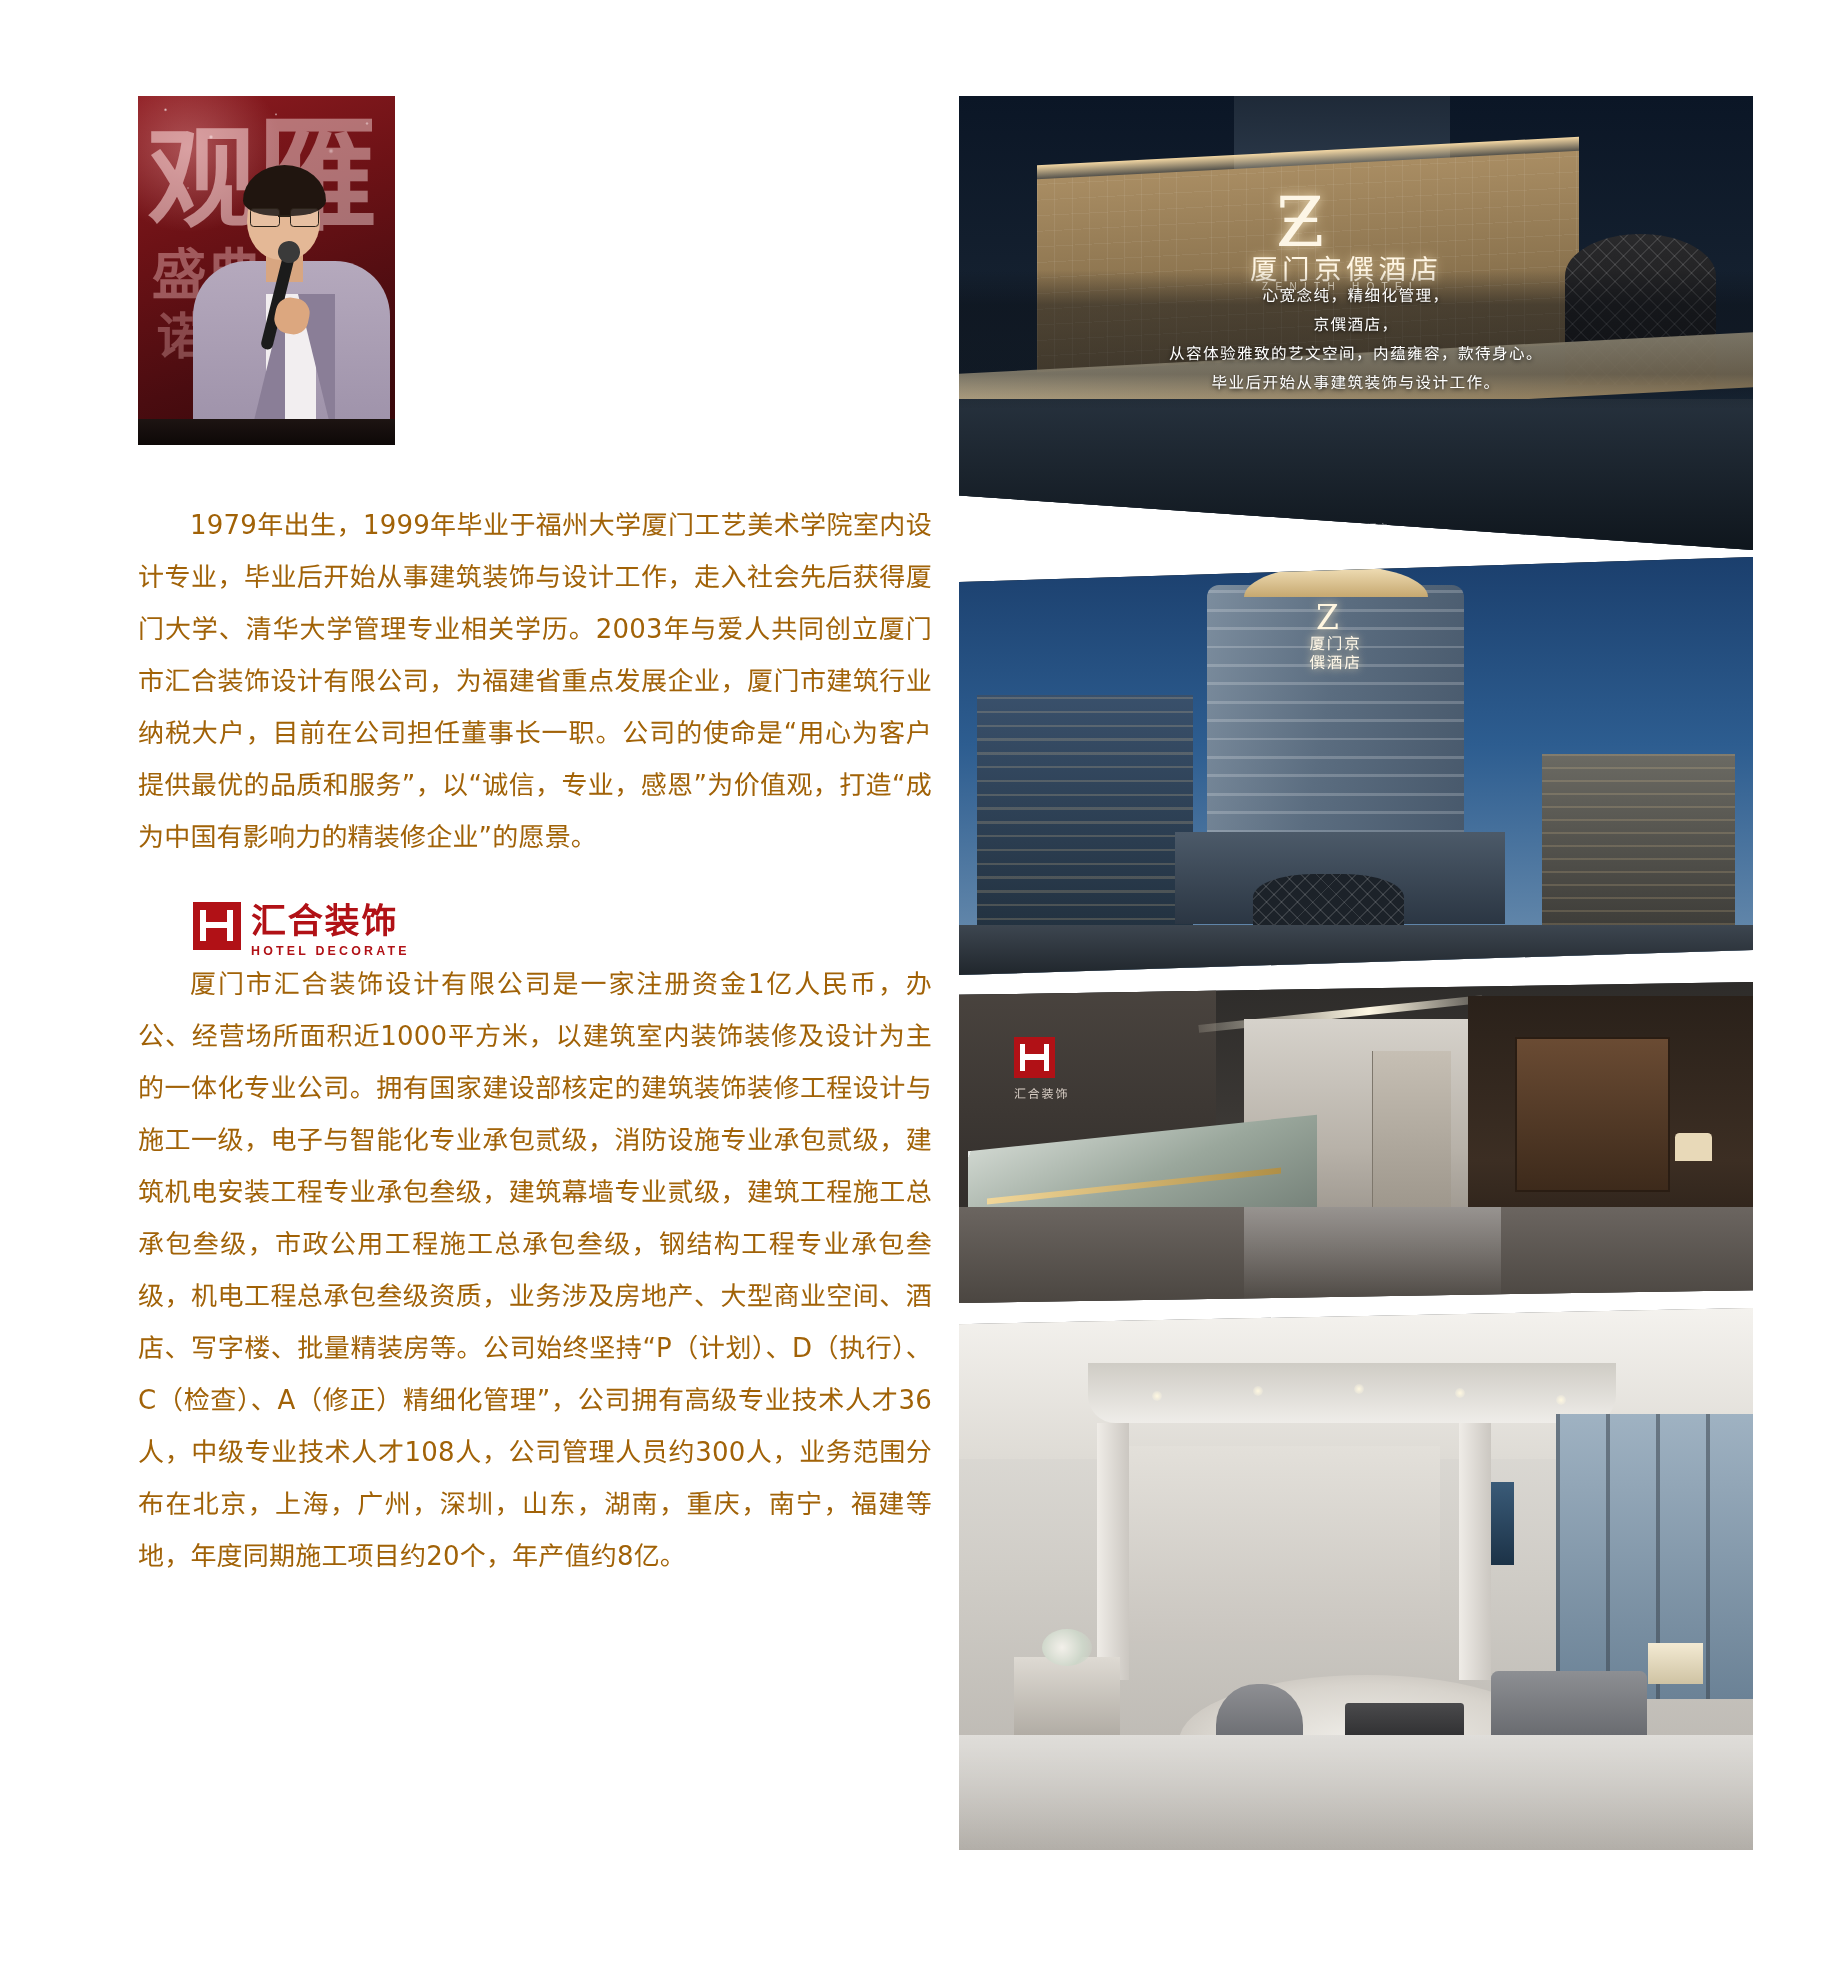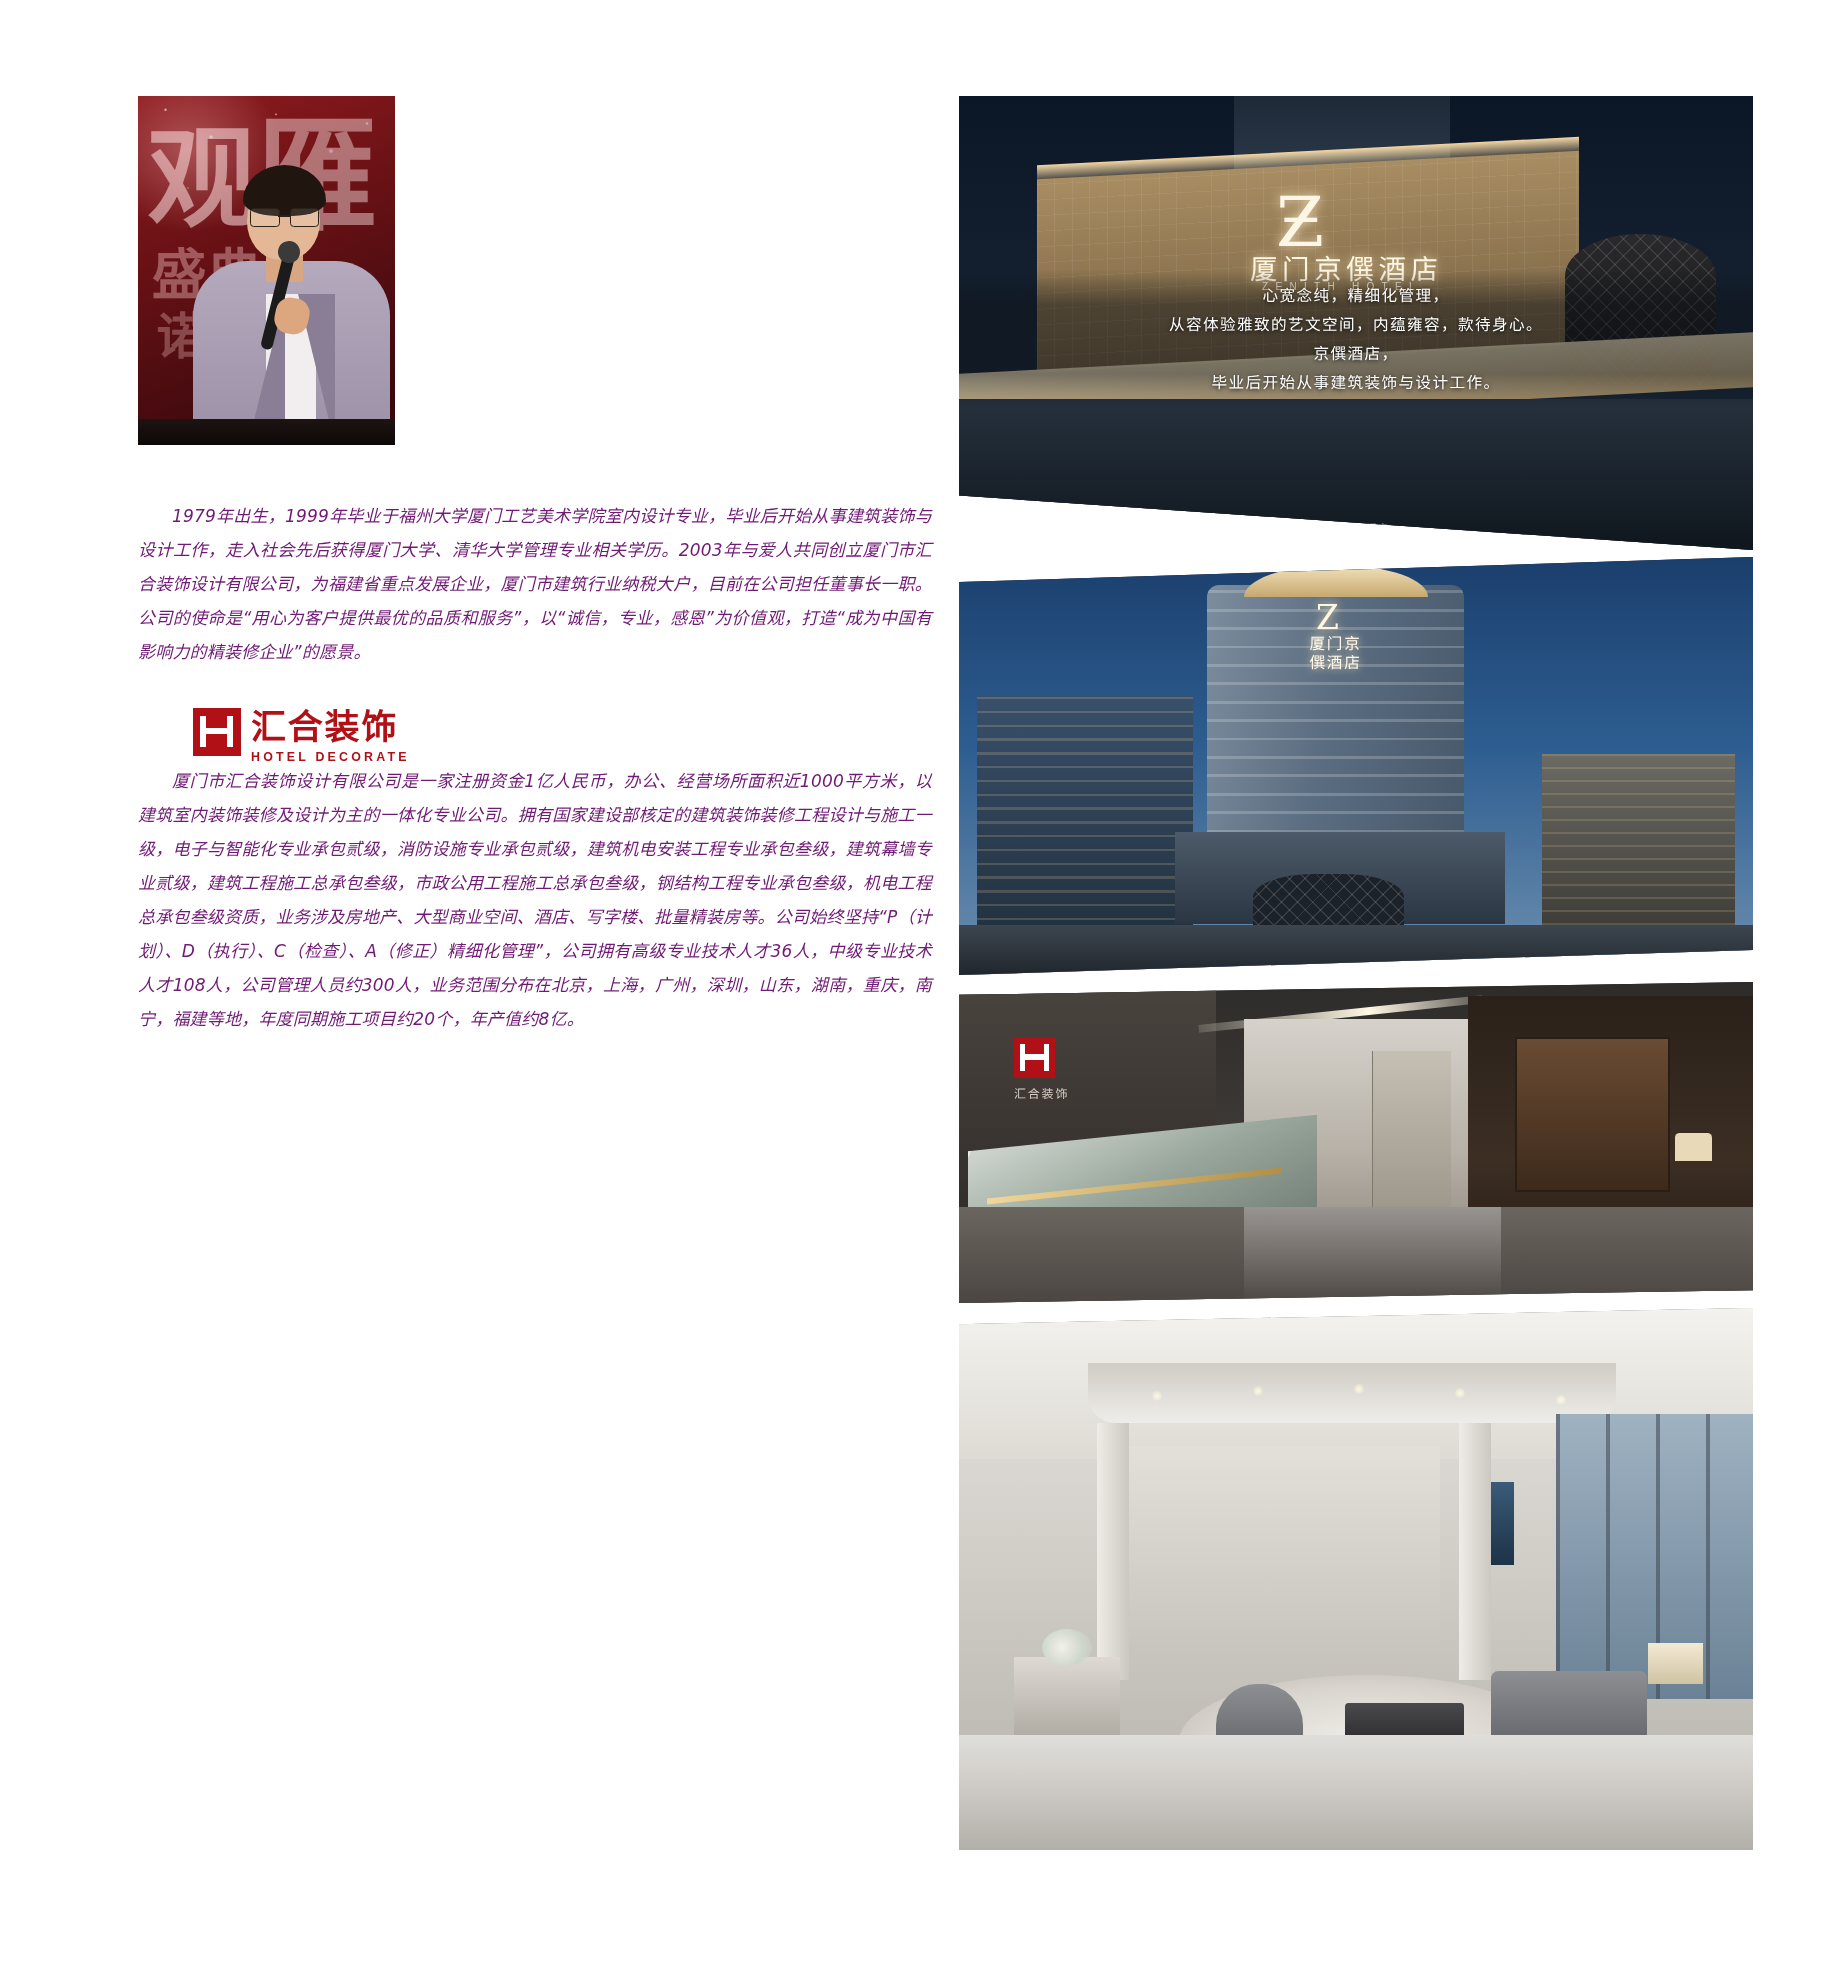--- a/index.html
+++ b/index.html
@@ -172,29 +172,28 @@
     margin-top: 37px;
     font-size: 29px;
     font-weight: 700;
     color: #111111;
     font-family: "DejaVu Sans", sans-serif;
     letter-spacing: 0.5px;
   }
 
   .body-para {
     margin-top: 54px;
-    font-size: 17px;
+    font-size: 26px;
     line-height: 2.0;
-    color: #701a75;
+    color: #a16207;
     text-align: justify;
     text-indent: 2em;
     font-family: "DejaVu Sans", sans-serif;
     width: 794px;
     letter-spacing: 0.2px;
-    font-style: italic;
   }
   .body-para.second { margin-top: 0; }
 
   
   .logo-block {
     margin-top: 39px;
     margin-left: 55px;
     display: flex;
     align-items: flex-start;
     gap: 10px;
@@ -621,22 +620,22 @@
     <div class="facade-top-light"></div>
     <div class="facade"></div>
     <div class="round-tower"></div>
     <div class="brand-mark">Ƶ</div>
     <div class="brand-cn">厦门京僎酒店</div>
     <div class="brand-en">ZENITH HOTEL</div>
     <div class="podium-band"></div>
     <div class="ground"></div>
     <div class="overlay-text">
       <div>心宽念纯，精细化管理，</div>
+      <div>京僎酒店，</div>
       <div>从容体验雅致的艺文空间，内蕴雍容，款待身心。</div>
-      <div>京僎酒店，</div>
       <div>毕业后开始从事建筑装饰与设计工作。</div>
     </div>
     <div class="footer-mark">厦门京僎酒店</div>
   </div>
 
   <div class="photo p2">
     <div class="sky"></div>
     <div class="left-block"></div>
     <div class="right-block"></div>
     <div class="main-tower"></div>

